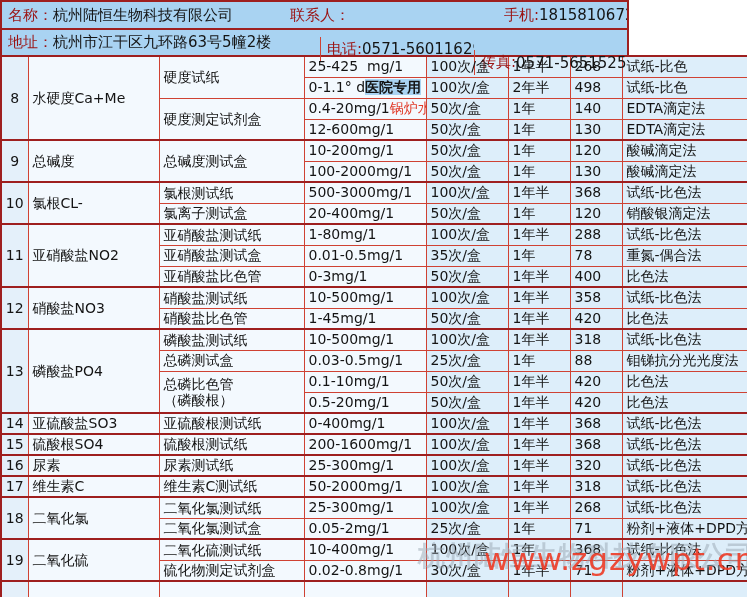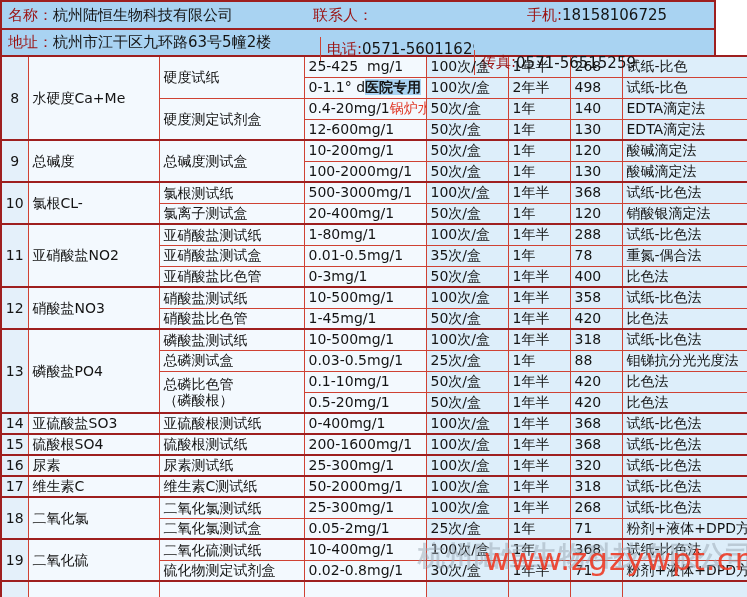--- a/index.html
+++ b/index.html
@@ -7,27 +7,27 @@
     --left-bg:#f3f9fe; --right-bg:#ddeefa; --num-bg:#e4f0fa;
     --label-red:#9b1313; --accent-red:#e13a28; --note-bg:#a9d3f2;
     --watermark-gray:#9aa8b4; --watermark-red:#ee3b26; --text:#141414;
   }
   *{margin:0;padding:0;box-sizing:border-box;}
   html,body{width:747px;height:597px;overflow:hidden;background:#fff;}
   body{font-family:"DejaVu Sans","Liberation Sans",sans-serif;color:var(--text);}
   .sheet{position:relative;width:747px;height:597px;overflow:hidden;}
 
   
-  .info{width:716px;height:55px;background:var(--header-bg);
+  .info{width:629px;height:55px;background:var(--header-bg);
         border:2px solid var(--outer);border-bottom:none;}
   .info-row{display:flex;align-items:center;height:27px;font-size:15px;}
   .info-row.r1{height:28px;border-bottom:2px solid var(--outer);}
   .info-row.r2{height:25px;}
   .seg{display:flex;align-items:center;height:100%;overflow:hidden;white-space:nowrap;padding-left:6px;}
-  .r1 .s1{width:282px;} .r1 .s2{width:214px;margin-left:23px;} .r1 .s3{flex:1;}
+  .r1 .s1{width:282px;} .r1 .s2{width:214px;} .r1 .s3{flex:1;}
   .r2 .s1{width:318px;} .r2 .s2{width:154px;border-left:1px solid var(--grid);margin-top:13px;} .r2 .s3{flex:1;border-left:1px solid var(--grid);margin-top:40px;}
   .lbl{color:var(--label-red);}
   .val{color:var(--text);}
 
   
   table{border-collapse:collapse;table-layout:fixed;width:747px;
         border:2px solid var(--outer);font-size:14px;line-height:1.05;}
   td{border:1px solid var(--grid);vertical-align:middle;overflow:hidden;
      white-space:nowrap;padding:0 0 0 4px;height:21px;}
   tbody tr{height:21px;}

